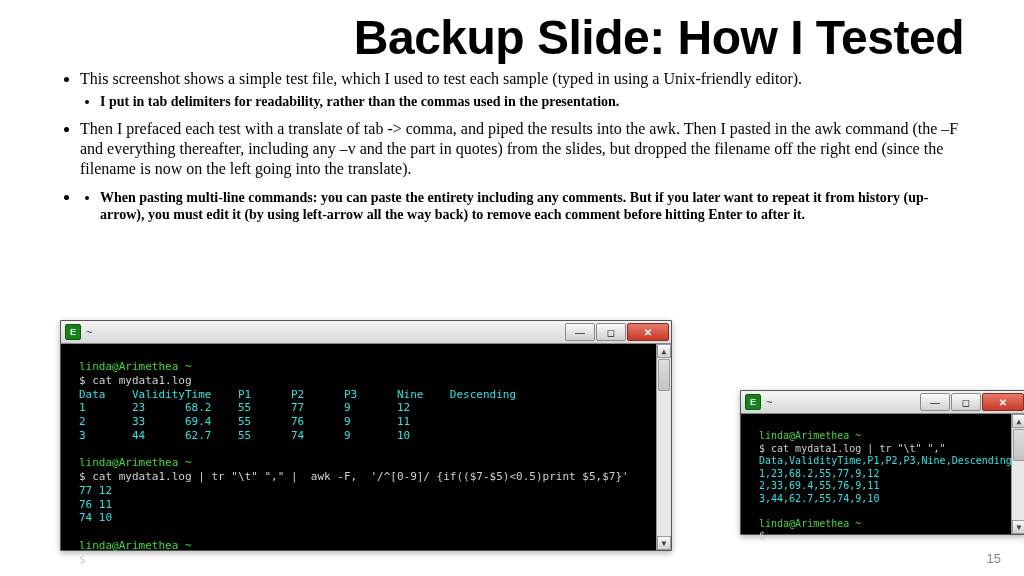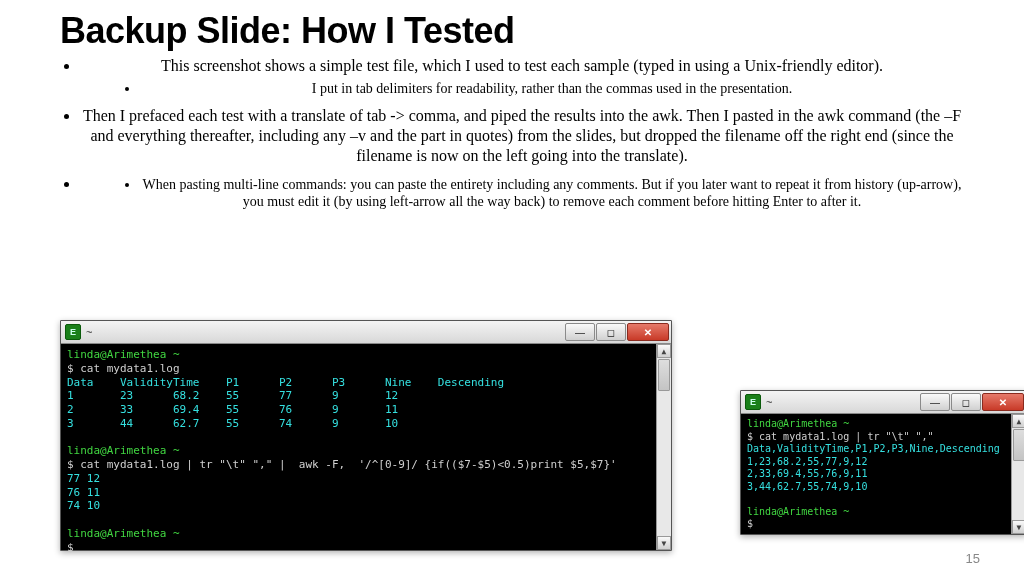--- a/index.html
+++ b/index.html
@@ -15,40 +15,40 @@
   .slide {
     position: relative;
     width: 1024px;
     height: 576px;
     box-sizing: border-box;
     padding: 10px 60px 0 60px;
   }
   .title {
     font-family: Arial, Helvetica, sans-serif;
     font-weight: 900;
-    font-size: 36px;
-    text-align: left;
+    font-size: 48px;
+    text-align: right;
     margin: 0 0 4px 0;
     letter-spacing: -0.5px;
   }
   ul.top {
     margin: 0 0 0 20px;
     padding: 0;
     list-style: disc;
   }
   ul.top > li {
     font-size: 16px;
     line-height: 1.25;
     margin-bottom: 8px;
-    text-align: center;
   }
   ul.sub {
     list-style: disc;
-    margin: 4px 0 0 60px;
+    margin: 4px 0 0 20px;
     padding: 0;
+    font-weight: bold;
   }
   ul.sub > li {
     font-size: 14px;
     line-height: 1.25;
     margin-bottom: 6px;
   }
   .terms {
     position: absolute;
     left: 60px;
     top: 320px;
@@ -145,31 +145,31 @@
     position: absolute;
     left: 1px;
     right: 1px;
     top: 15px;
     height: 30px;
     background: linear-gradient(#dedede,#c4c4c4);
     border: 1px solid #999;
     border-radius: 1px;
   }
   pre.out {
-    margin: 0;
+    margin: 12px;
     padding-right: 16px;
     white-space: pre;
     line-height: 1.25;
   }
   .g { color: #41d641; }
   .c { color: #35e0e0; }
   .w { color: #cfcfcf; }
   .page-num {
     position: absolute;
-    right: 44px;
+    right: 23px;
     bottom: 10px;
     color: #888;
     font-family: Arial, sans-serif;
     font-size: 13px;
   }
 </style>
 </head>
 <body>
 
 <div class="slide">

